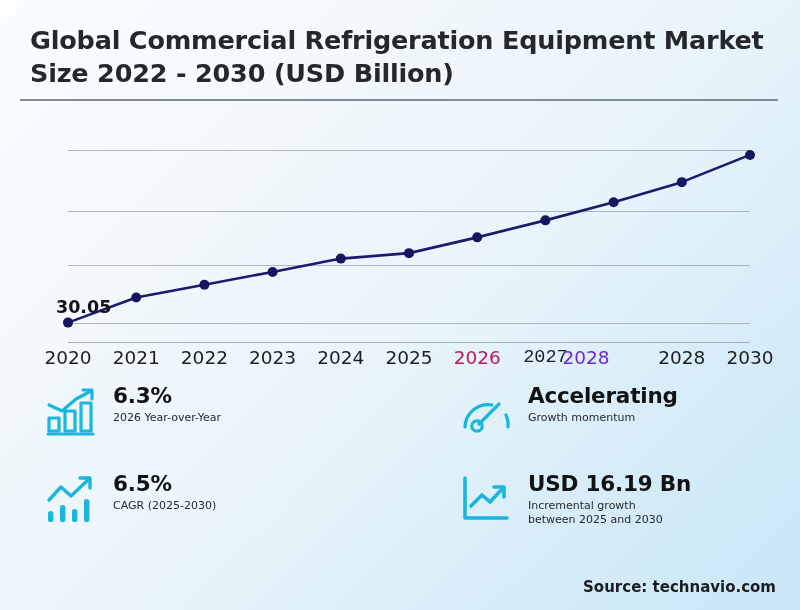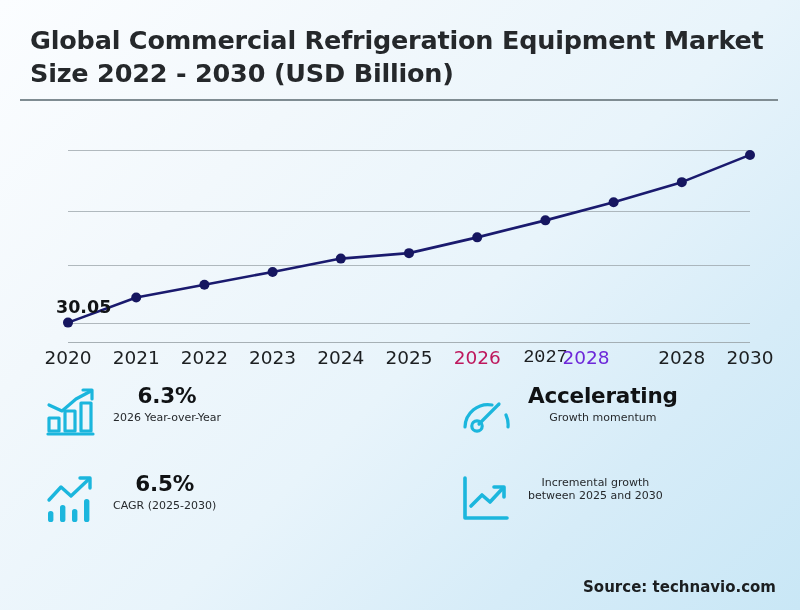--- a/index.html
+++ b/index.html
@@ -32,21 +32,21 @@
   .xlabel{
     position:absolute;top:0;width:70px;margin-left:-35px;text-align:center;
     font-size:18.5px;color:#1c1f21;
   }
   .pointlabel{
     position:absolute;font-size:17.5px;font-weight:bold;color:#111315;
     white-space:nowrap;
   }
 
   
-  .stats{position:absolute;left:0;top:383px;width:776px;height:180px;text-align:center;}
+  .stats{position:absolute;left:0;top:383px;width:776px;height:180px;}
   .stat{position:absolute;display:flex;align-items:flex-start;}
   .stat .ico{width:56px;height:54px;flex:0 0 56px;margin-right:12px;margin-top:3px;}
   .stat .txt{padding-top:1px;}
   .stat .big{font-size:21.5px;font-weight:bold;color:#101214;line-height:1.08;letter-spacing:-0.2px;}
   .stat .sub{font-size:11px;color:#26292c;line-height:1.22;margin-top:4px;white-space:pre-line;}
   .s1{left:45px;top:0px;}
   .s2{left:460px;top:0px;}
   .s3{left:45px;top:88px;}
   .s4{left:460px;top:88px;}
 
@@ -167,20 +167,21 @@
       <div class="ico">
         <svg viewBox="0 0 56 54" width="56" height="54">
           <g fill="none" stroke="#1bb6dd" stroke-width="3.6" stroke-linecap="round" stroke-linejoin="round">
             <path d="M5 4 L5 44 L47 44"></path>
             <path d="M11 32 L22 21 L30 28 L43 14"></path>
             <path d="M34 13 L44 13 L44 23"></path>
           </g>
         </svg>
       </div>
       <div class="txt">
+        <div class="big">USD 16.19 Bn</div>
         <div class="sub">Incremental growth
 between 2025 and 2030</div>
       </div>
     </div>
 
   </div>
 
   <div class="source">Source: technavio.com</div>
 </div>
 

